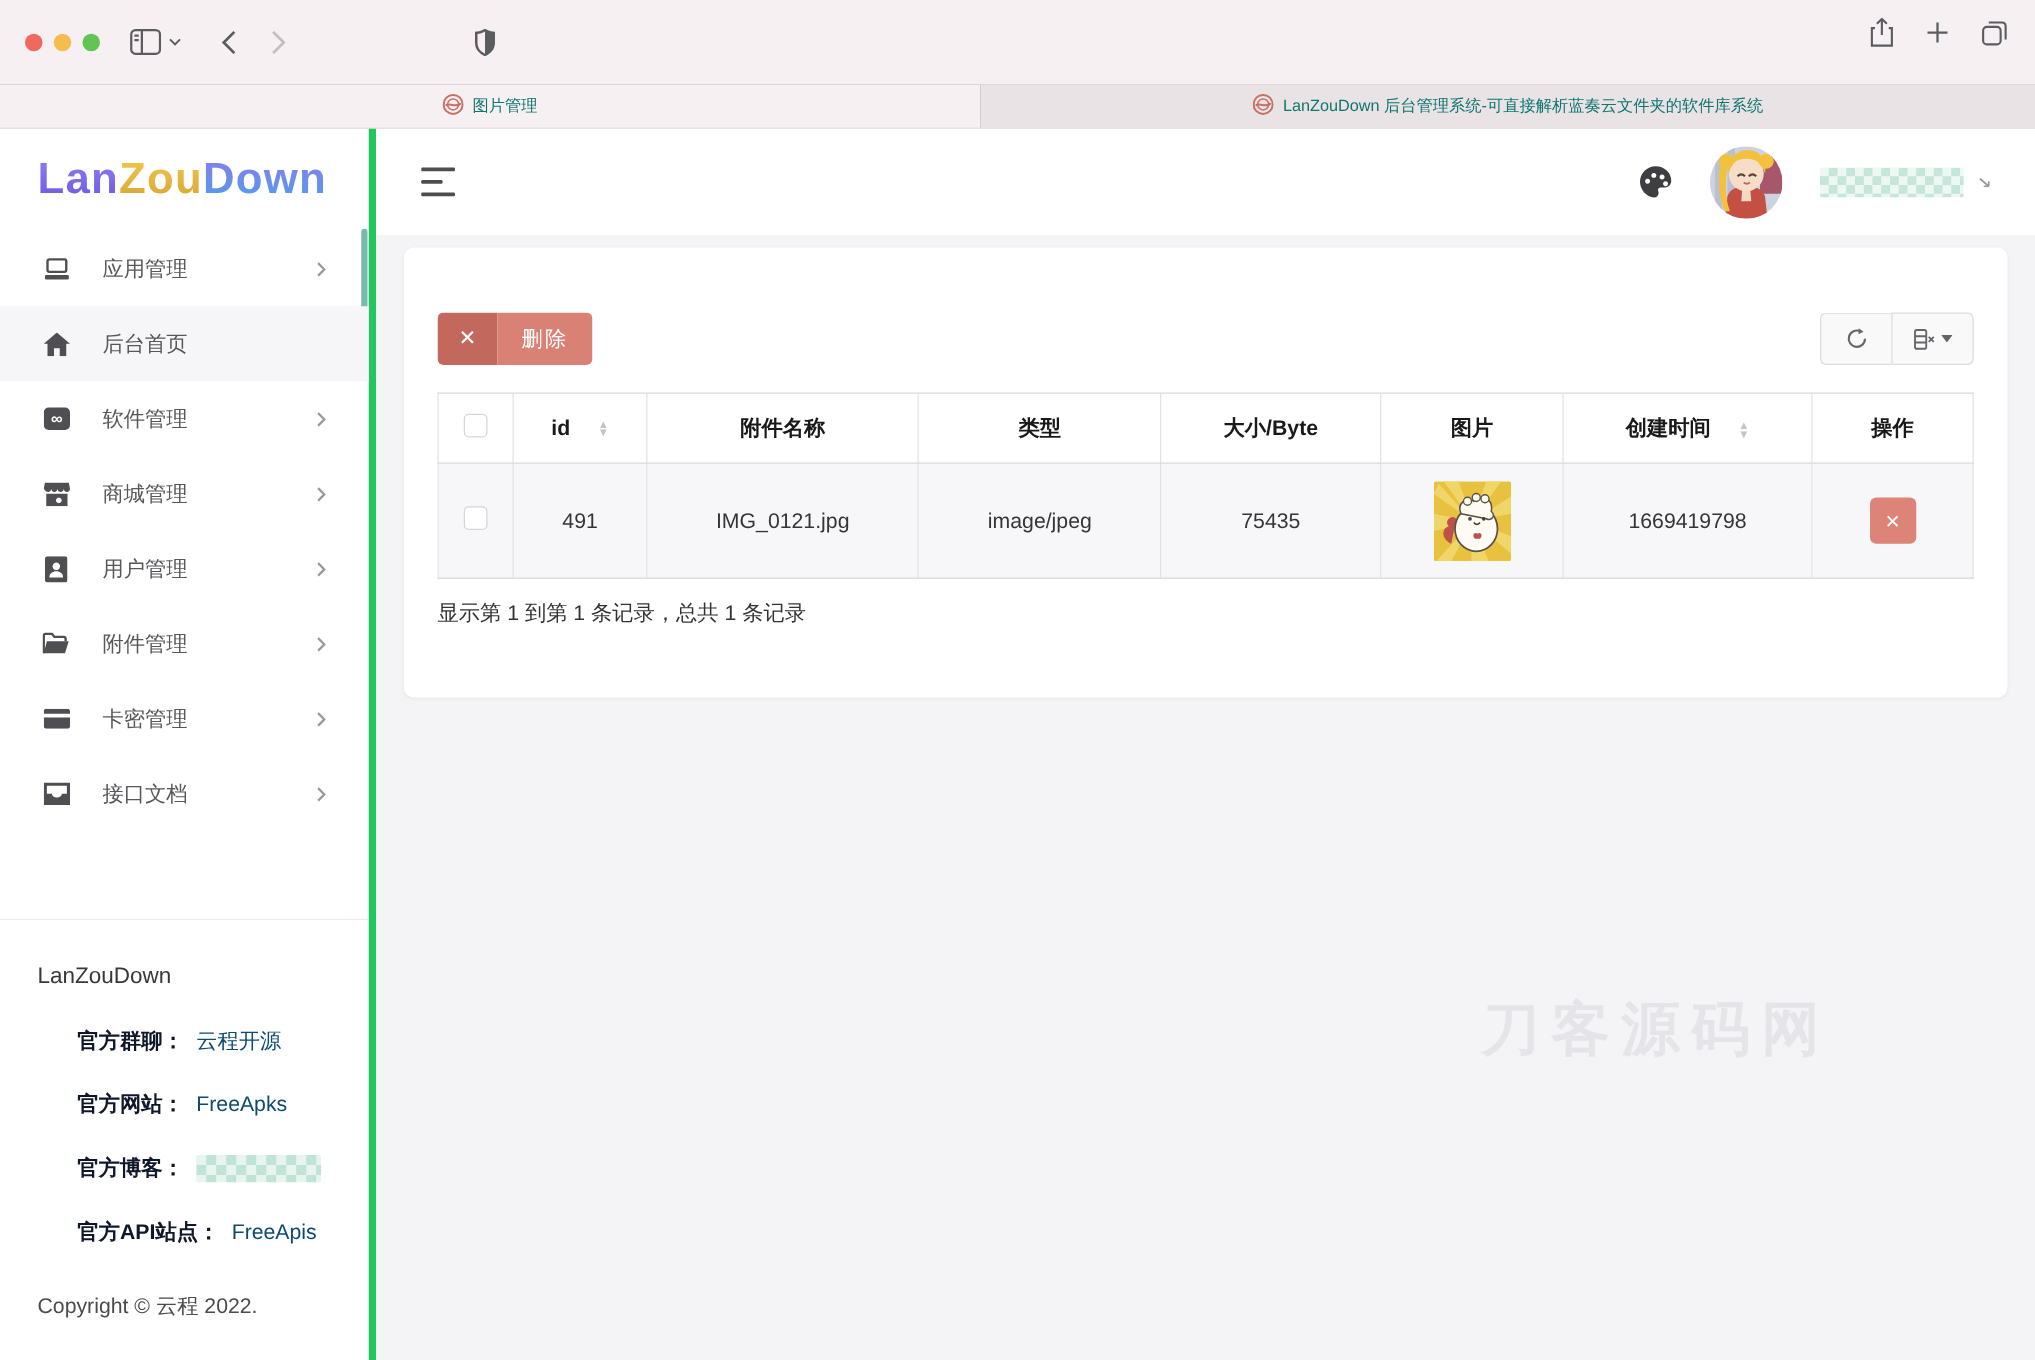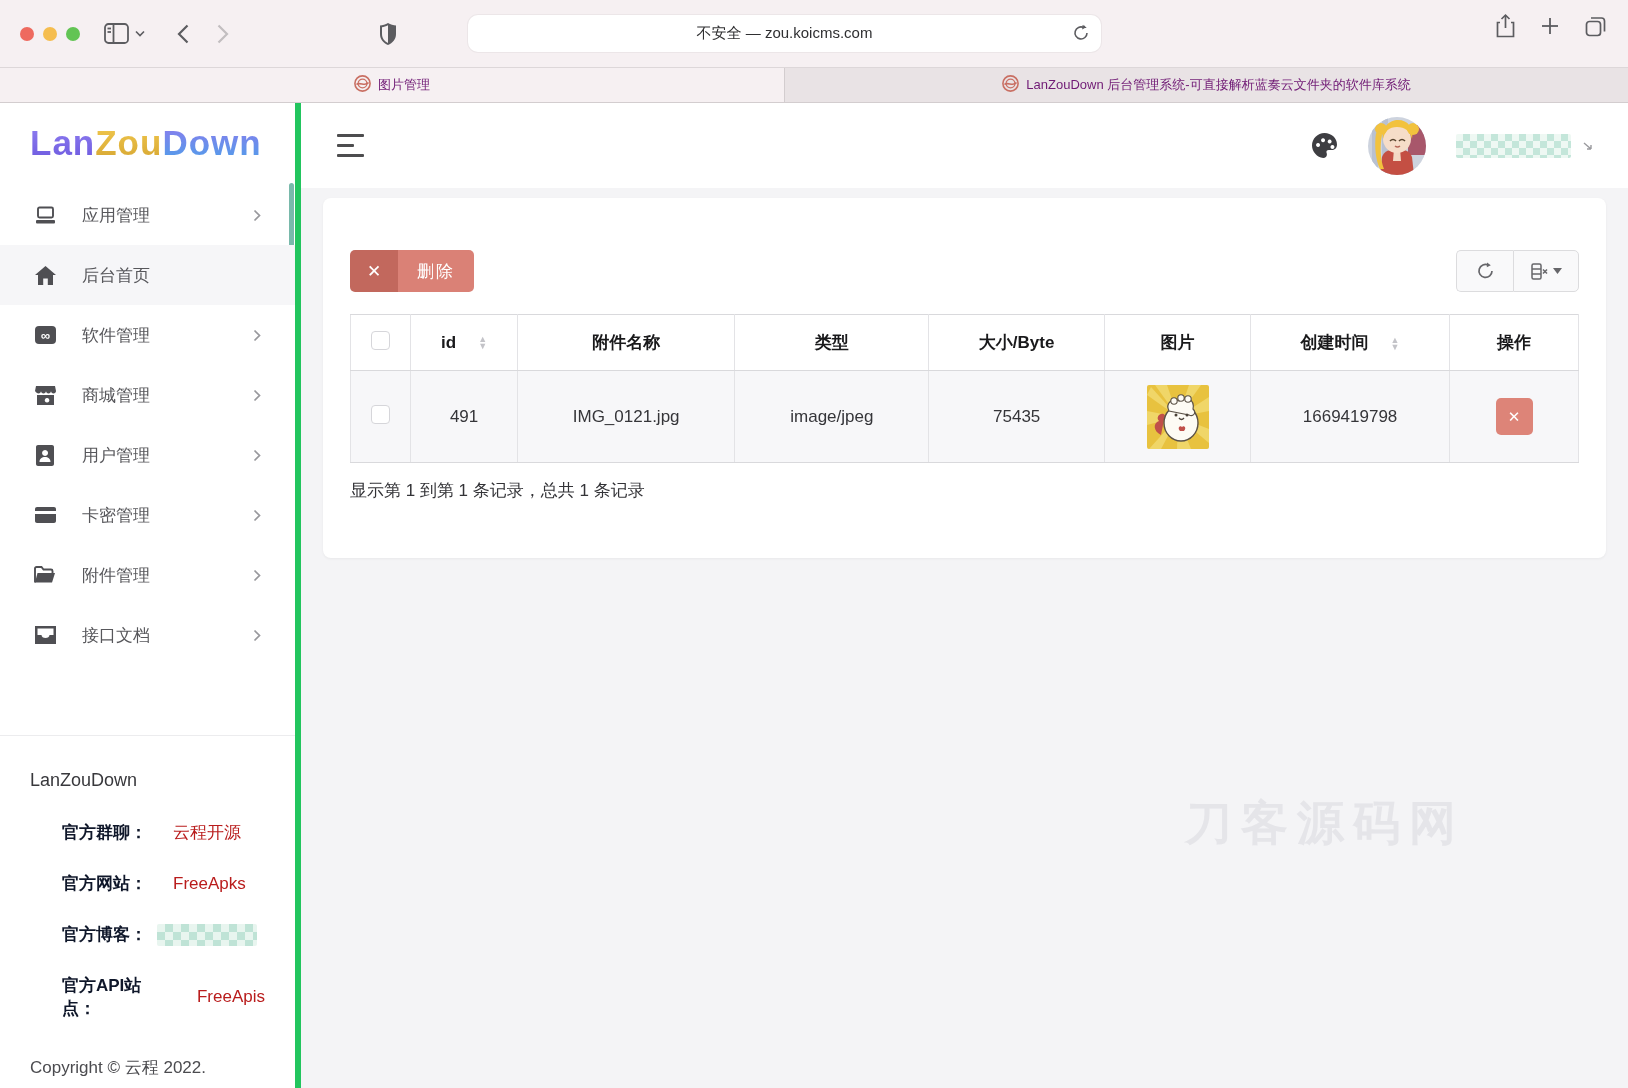--- a/index.html
+++ b/index.html
@@ -16,21 +16,21 @@
   .nav-arrows { display:flex; gap:28px; margin-left:14px; margin-right:0; }
   .fwd { color:#c2bec0; }
   .shield-wrap { margin-left:150px; }
   .urlbar { position:absolute; left:468px; top:15px; width:633px; height:37px; background:#ffffff; border-radius:10px;
             display:flex; align-items:center; justify-content:center; box-shadow:0 0 0 1px rgba(0,0,0,0.04); }
   .urlbar-text { font-size:15px; color:#2f2f31; }
   .url-reload { position:absolute; right:12px; top:9px; color:#5c5c60; }
   .right-icons { position:absolute; right:22px; top:14px; display:flex; gap:26px; align-items:center; color:#5c5c60; }
 
   .tabstrip { height:36px; display:flex; border-top:1px solid #ddd7d9; border-bottom:1px solid #d3cdcf; }
-  .tab { display:flex; align-items:center; justify-content:center; gap:7px; font-size:13px; color:#701a75; }
+  .tab { display:flex; align-items:center; justify-content:center; gap:7px; font-size:13px; color:#0f766e; }
   .tab.active-tab { background:#f6f0f2; width:785px; border-right:1px solid #d3cdcf; }
   .tab.inactive-tab { background:#e9e3e5; flex:1; }
 
   
   .app { display:flex; height:985px; }
 
   
   .sidebar { width:301px; background:#ffffff; border-right:6px solid #22c55e; position:relative; flex-shrink:0; }
   .side-scrollthumb { position:absolute; right:1px; top:80px; width:5px; height:64px; background:#79b9ab; border-radius:3px; }
   .logo { height:80px; display:flex; align-items:center; padding-left:30px; font-weight:800; font-size:35px; letter-spacing:1px; }
@@ -41,21 +41,21 @@
   .menu { padding-top:2px; }
   .menu-item { height:60px; display:flex; align-items:center; padding:0 34px; color:#57575b; cursor:pointer; position:relative; }
   .menu-item.active { background:#f6f6f8; }
   .menu-item .mi-icon { width:22px; display:flex; justify-content:center; color:#4f4f53; margin-right:26px; }
   .menu-item .mi-label { font-size:17px; }
   .menu-item .mi-chevron { position:absolute; right:34px; color:#98989c; display:flex; }
   .side-footer { border-top:1px solid #ececee; margin-top:70px; padding:34px 30px 0 30px; }
   .sf-brand { font-size:18px; color:#38383c; margin-bottom:30px; }
   .sf-row { display:flex; align-items:center; margin-bottom:28px; font-size:17px; }
   .sf-label { color:#0f172a; font-weight:700;margin-left:32px; }
-  .sf-link { color:#b91c1c; margin-left:26px; cursor:pointer; }
+  .sf-link { color:#0c4a6e; margin-left:10px; cursor:pointer; }
   .blur-mosaic { display:inline-block; width:100px; height:22px; margin-left:10px; border-radius:2px;
       background-image:
         linear-gradient(45deg,#bfe3d6 25%,transparent 25%,transparent 75%,#bfe3d6 75%),
         linear-gradient(45deg,#bfe3d6 25%,#e8f5ef 25%,#e8f5ef 75%,#bfe3d6 75%);
       background-size:16px 16px; background-position:0 0,8px 8px; }
   .sf-copy { font-size:17px; color:#4b4b4f; margin-top:36px; }
 
   
   .main { flex:1; display:flex; flex-direction:column; background:#f4f4f6; position:relative; }
   .main-header { height:85px; background:#ffffff; display:flex; align-items:center; padding:0 36px; }
@@ -135,30 +135,20 @@
         </svg>
     </span>
   </div>
 
   <div class="shield-wrap tb-icon">
     <svg width="18" height="22" viewBox="0 0 18 22" fill="currentColor">
         <path d="M9 0 C11.5 1.6 14.5 2.4 17 2.4 L17 11 C17 16.5 13.6 20 9 22 C4.4 20 1 16.5 1 11 L1 2.4 C3.5 2.4 6.5 1.6 9 0 Z M9 2.2 C7 3.3 4.8 4 3 4.2 L3 11 C3 15.4 5.5 18.3 9 19.9 Z"></path>
       </svg>
   </div>
 
-  <div class="urlbar">
-    <span class="urlbar-text">不安全 — zou.koicms.com</span>
-    <span class="url-reload">
-      <svg width="16" height="18" viewBox="0 0 16 18" fill="none" stroke="currentColor" stroke-width="1.6">
-        <path d="M14 9 A6 6 0 1 1 10.5 3.5"></path>
-          <path d="M10.5 0.8 L10.5 4 L13.7 4" stroke-width="0" fill="currentColor" d2=""></path>
-        <path d="M9.5 1 L12.8 3.6 L9.2 5.4" fill="currentColor" stroke="none"></path>
-      </svg>
-    </span>
-  </div>
 
   <div class="right-icons">
     <span class="tb-icon">
       <svg width="19" height="24" viewBox="0 0 19 24" fill="none" stroke="currentColor" stroke-width="1.7">
         <path d="M4 8.5 L1.5 8.5 L1.5 22.5 L17.5 22.5 L17.5 8.5 L15 8.5"></path>
         <line x1="9.5" y1="1.5" x2="9.5" y2="14"></line>
         <path d="M5.5 5 L9.5 1.2 L13.5 5"></path>
       </svg>
     </span>
     <span class="tb-icon">
@@ -274,41 +264,41 @@
         <span class="mi-label">用户管理</span>
         <span class="mi-chevron">
             <svg width="8" height="13" viewBox="0 0 8 13" fill="none" stroke="currentColor" stroke-width="1.7">
               <path d="M1.5 1.5 L6.5 6.5 L1.5 11.5"></path>
             </svg>
           </span>
       </div>
 
       <div class="menu-item">
         <span class="mi-icon">
+          <svg width="22" height="18" viewBox="0 0 22 18" fill="none" stroke="currentColor" stroke-width="1.9">
+              <path d="M1 16.5 L1 2.5 C1 1.7 1.7 1 2.5 1 L7.5 1 L9.5 3.5 L17 3.5 C17.8 3.5 18.5 4.2 18.5 5 L18.5 7"></path>
+              <path d="M3.5 7 L21 7 L18 16.5 L1 16.5 Z" fill="currentColor" stroke="none"></path>
+            </svg>
+        </span>
+        <span class="mi-label">附件管理</span>
+        <span class="mi-chevron">
+            <svg width="8" height="13" viewBox="0 0 8 13" fill="none" stroke="currentColor" stroke-width="1.7">
+              <path d="M1.5 1.5 L6.5 6.5 L1.5 11.5"></path>
+            </svg>
+          </span>
+      </div>
+
+      <div class="menu-item">
+        <span class="mi-icon">
           <svg width="21" height="16" viewBox="0 0 21 16" fill="currentColor">
               <path d="M2 0 L19 0 C20.1 0 21 0.9 21 2 L21 4 L0 4 L0 2 C0 0.9 0.9 0 2 0 Z"></path>
               <path d="M0 7 L21 7 L21 14 C21 15.1 20.1 16 19 16 L2 16 C0.9 16 0 15.1 0 14 Z"></path>
             </svg>
         </span>
         <span class="mi-label">卡密管理</span>
-        <span class="mi-chevron">
-            <svg width="8" height="13" viewBox="0 0 8 13" fill="none" stroke="currentColor" stroke-width="1.7">
-              <path d="M1.5 1.5 L6.5 6.5 L1.5 11.5"></path>
-            </svg>
-          </span>
-      </div>
-
-      <div class="menu-item">
-        <span class="mi-icon">
-          <svg width="22" height="18" viewBox="0 0 22 18" fill="none" stroke="currentColor" stroke-width="1.9">
-              <path d="M1 16.5 L1 2.5 C1 1.7 1.7 1 2.5 1 L7.5 1 L9.5 3.5 L17 3.5 C17.8 3.5 18.5 4.2 18.5 5 L18.5 7"></path>
-              <path d="M3.5 7 L21 7 L18 16.5 L1 16.5 Z" fill="currentColor" stroke="none"></path>
-            </svg>
-        </span>
-        <span class="mi-label">附件管理</span>
         <span class="mi-chevron">
             <svg width="8" height="13" viewBox="0 0 8 13" fill="none" stroke="currentColor" stroke-width="1.7">
               <path d="M1.5 1.5 L6.5 6.5 L1.5 11.5"></path>
             </svg>
           </span>
       </div>
 
       <div class="menu-item">
         <span class="mi-icon">
           <svg width="21" height="18" viewBox="0 0 21 18" fill="currentColor">

